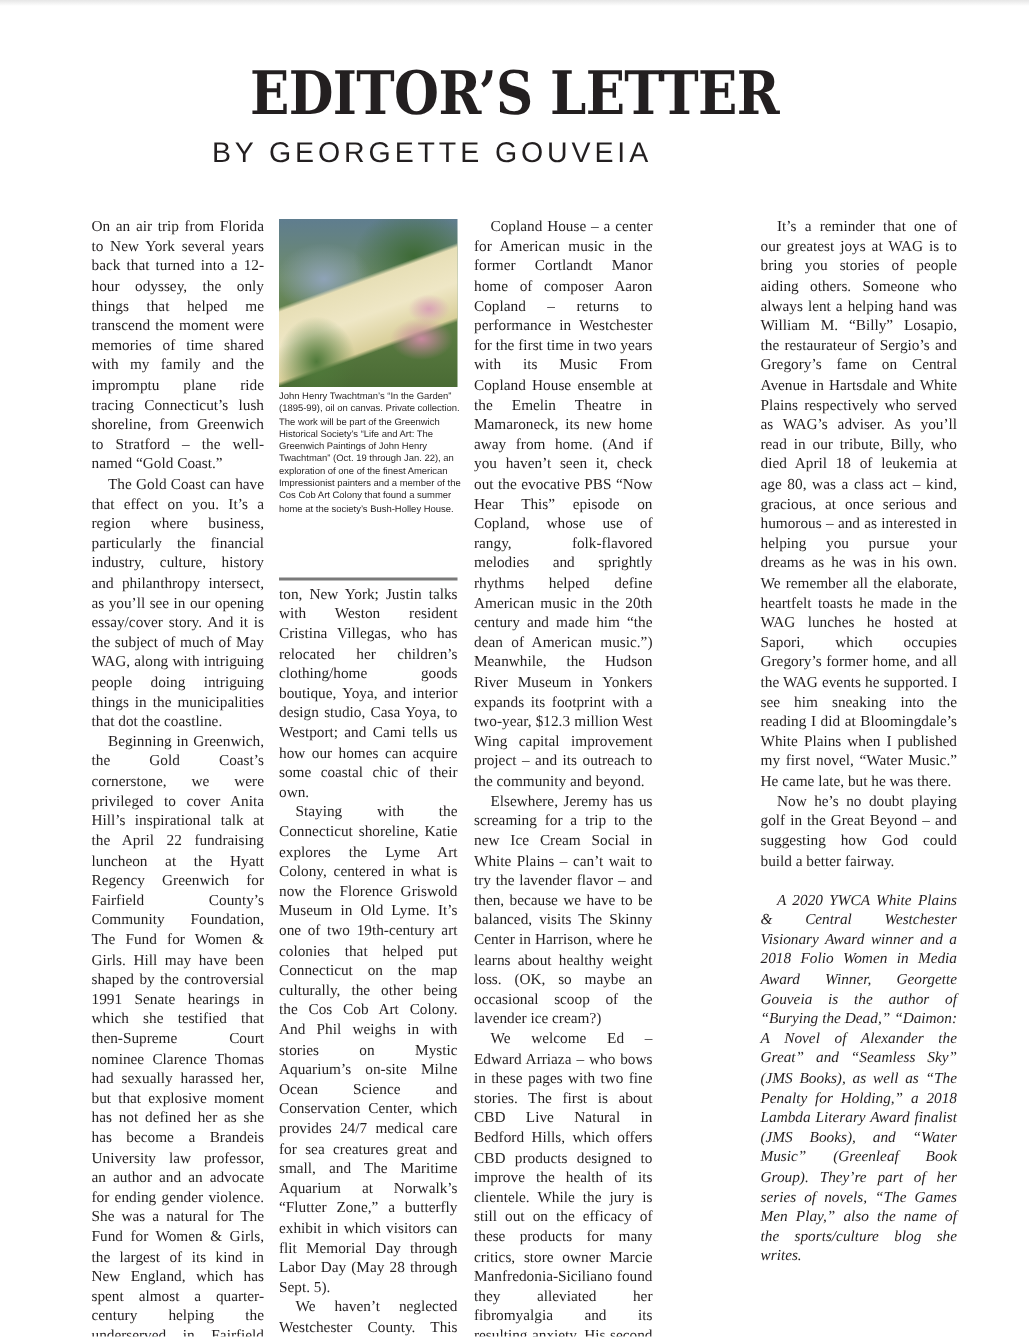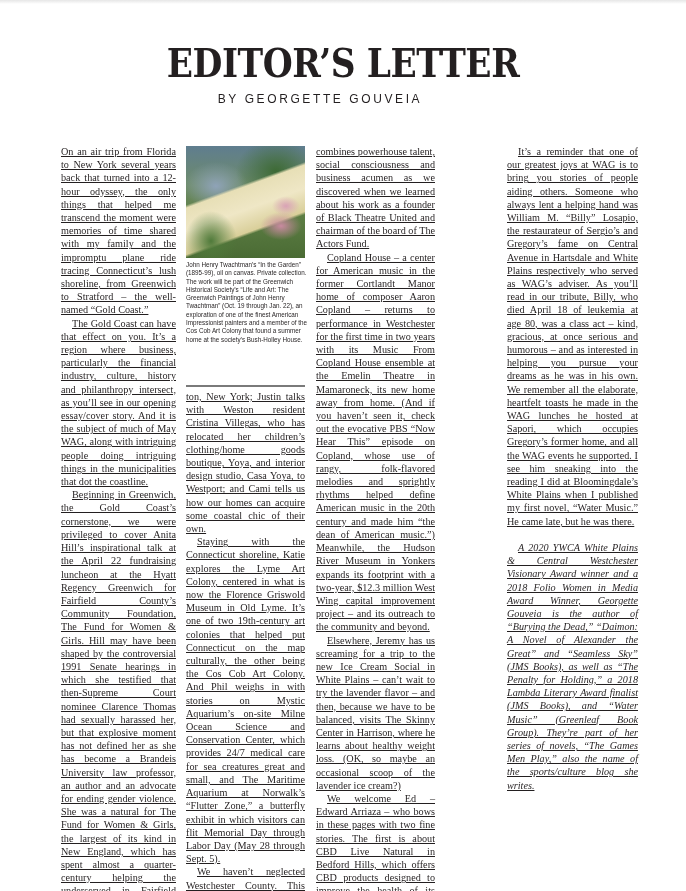--- a/index.html
+++ b/index.html
@@ -18,28 +18,28 @@
     text-align: center;
     font-family: "DejaVu Serif", "Liberation Serif", serif;
     font-weight: bold; font-size: 40px; letter-spacing: -0.5px;
     color: #231f20; line-height: 1;
     transform: scaleX(0.86); transform-origin: 343px 0;
   }
   .byline {
     position: absolute; left: 0; top: 92px; width: 576px;
     text-align: center;
     font-family: "Liberation Sans", "DejaVu Sans", sans-serif;
-    font-size: 12px; letter-spacing: 2.6px; color: #231f20; margin-left: 32px;
+    font-size: 19px; letter-spacing: 2.6px; color: #231f20;
   }
   .col {
     position: absolute; top: 145px;
     font-size: 10.2px; line-height: 13.2px;
     text-align: justify; hyphens: manual;
   }
-  .col p { margin: 0; text-indent: 11px; text-decoration: underline; }
+  .col p { margin: 0; text-indent: 11px; }
   .col p.first { text-indent: 0; }
   .c1 { left: 61px; width: 115px; }
   .c2 { left: 186px; width: 119px; top: 390px; }
   .c3 { left: 316px; width: 119px; }
   .c5 { left: 508px; width: 130px; }
   .photo {
     position: absolute; left: 186px; top: 146px; width: 119px; height: 112px;
     background:
       radial-gradient(ellipse 30px 20px at 95px 80px, #c98aa0 0%, rgba(201,138,160,0) 70%),
       radial-gradient(ellipse 20px 14px at 100px 60px, #d9a2b6 0%, rgba(217,162,182,0) 70%),
@@ -80,24 +80,24 @@
 <div class="caption">John Henry Twachtman’s “In the Garden” (1895-99), oil on canvas. Private collection. The work will be part of the Greenwich Historical Society’s “Life and Art: The Greenwich Paintings of John Henry Twachtman” (Oct. 19 through Jan. 22), an exploration of one of the finest American Impressionist painters and a member of the Cos Cob Art Colony that found a summer home at the society’s Bush-Holley House.</div>
 <div class="caprule"></div>
 
 <div class="col c2">
   <p class="first">ton, New York; Justin talks with Weston resident Cristina Villegas, who has relocated her children’s clothing/home goods boutique, Yoya, and interior design studio, Casa Yoya, to Westport; and Cami tells us how our homes can acquire some coastal chic of their own.</p>
   <p>Staying with the Connecticut shoreline, Katie explores the Lyme Art Colony, centered in what is now the Florence Griswold Museum in Old Lyme. It’s one of two 19th-century art colonies that helped put Connecticut on the map culturally, the other being the Cos Cob Art Colony. And Phil weighs in with stories on Mystic Aquarium’s on-site Milne Ocean Science and Conservation Center, which provides 24/7 medical care for sea creatures great and small, and The Maritime Aquarium at Norwalk’s “Flutter Zone,” a butterfly exhibit in which visitors can flit Memorial Day through Labor Day (May 28 through Sept. 5).</p>
   <p>We haven’t neglected Westchester County. This Gold Coast neighbor gets its due with three arts business stories. The return of Caramoor’s summer music festival to Katonah will mark the Caramoor debut of Brian Stokes Mitchell, a rare performer who</p>
 </div>
 
 <div class="col c3">
-  <p class="first">combines powerhouse talent, social consciousness and business acumen as we discovered when we learned about his work as a founder of Black Theatre United and chairman of the board of The Actors Fund.</p>
   <p>Copland House – a center for American music in the former Cortlandt Manor home of composer Aaron Copland – returns to performance in Westchester for the first time in two years with its Music From Copland House ensemble at the Emelin Theatre in Mamaroneck, its new home away from home. (And if you haven’t seen it, check out the evocative PBS “Now Hear This” episode on Copland, whose use of rangy, folk-flavored melodies and sprightly rhythms helped define American music in the 20th century and made him “the dean of American music.”) Meanwhile, the Hudson River Museum in Yonkers expands its footprint with a two-year, $12.3 million West Wing capital improvement project – and its outreach to the community and beyond.</p>
   <p>Elsewhere, Jeremy has us screaming for a trip to the new Ice Cream Social in White Plains – can’t wait to try the lavender flavor – and then, because we have to be balanced, visits The Skinny Center in Harrison, where he learns about healthy weight loss. (OK, so maybe an occasional scoop of the lavender ice cream?)</p>
   <p>We welcome Ed – Edward Arriaza – who bows in these pages with two fine stories. The first is about CBD Live Natural in Bedford Hills, which offers CBD products designed to improve the health of its clientele. While the jury is still out on the efficacy of these products for many critics, store owner Marcie Manfredonia-Siciliano found they alleviated her fibromyalgia and its resulting anxiety. His second piece is a heartwarmer about Hour Children, which enables incarcerated</p>
 </div>
 
 <div class="col c5" style="left:507px; width:131px;">
   <p>It’s a reminder that one of our greatest joys at WAG is to bring you stories of people aiding others. Someone who always lent a helping hand was William M. “Billy” Losapio, the restaurateur of Sergio’s and Gregory’s fame on Central Avenue in Hartsdale and White Plains respectively who served as WAG’s adviser. As you’ll read in our tribute, Billy, who died April 18 of leukemia at age 80, was a class act – kind, gracious, at once serious and humorous – and as interested in helping you pursue your dreams as he was in his own. We remember all the elaborate, heartfelt toasts he made in the WAG lunches he hosted at Sapori, which occupies Gregory’s former home, and all the WAG events he supported. I see him sneaking into the reading I did at Bloomingdale’s White Plains when I published my first novel, “Water Music.” He came late, but he was there.</p>
+  <p>Now he’s no doubt playing golf in the Great Beyond – and suggesting how God could build a better fairway.</p>
   <div class="gap"></div>
   <p class="bio">A 2020 YWCA White Plains &amp; Central Westchester Visionary Award winner and a 2018 Folio Women in Media Award Winner, Georgette Gouveia is the author of “Burying the Dead,” “Daimon: A Novel of Alexander the Great” and “Seamless Sky” (JMS Books), as well as “The Penalty for Holding,” a 2018 Lambda Literary Award finalist (JMS Books), and “Water Music” (Greenleaf Book Group). They’re part of her series of novels, “The Games Men Play,” also the name of the sports/culture blog she writes.</p>
 
 </div>
 
 </body></html>

